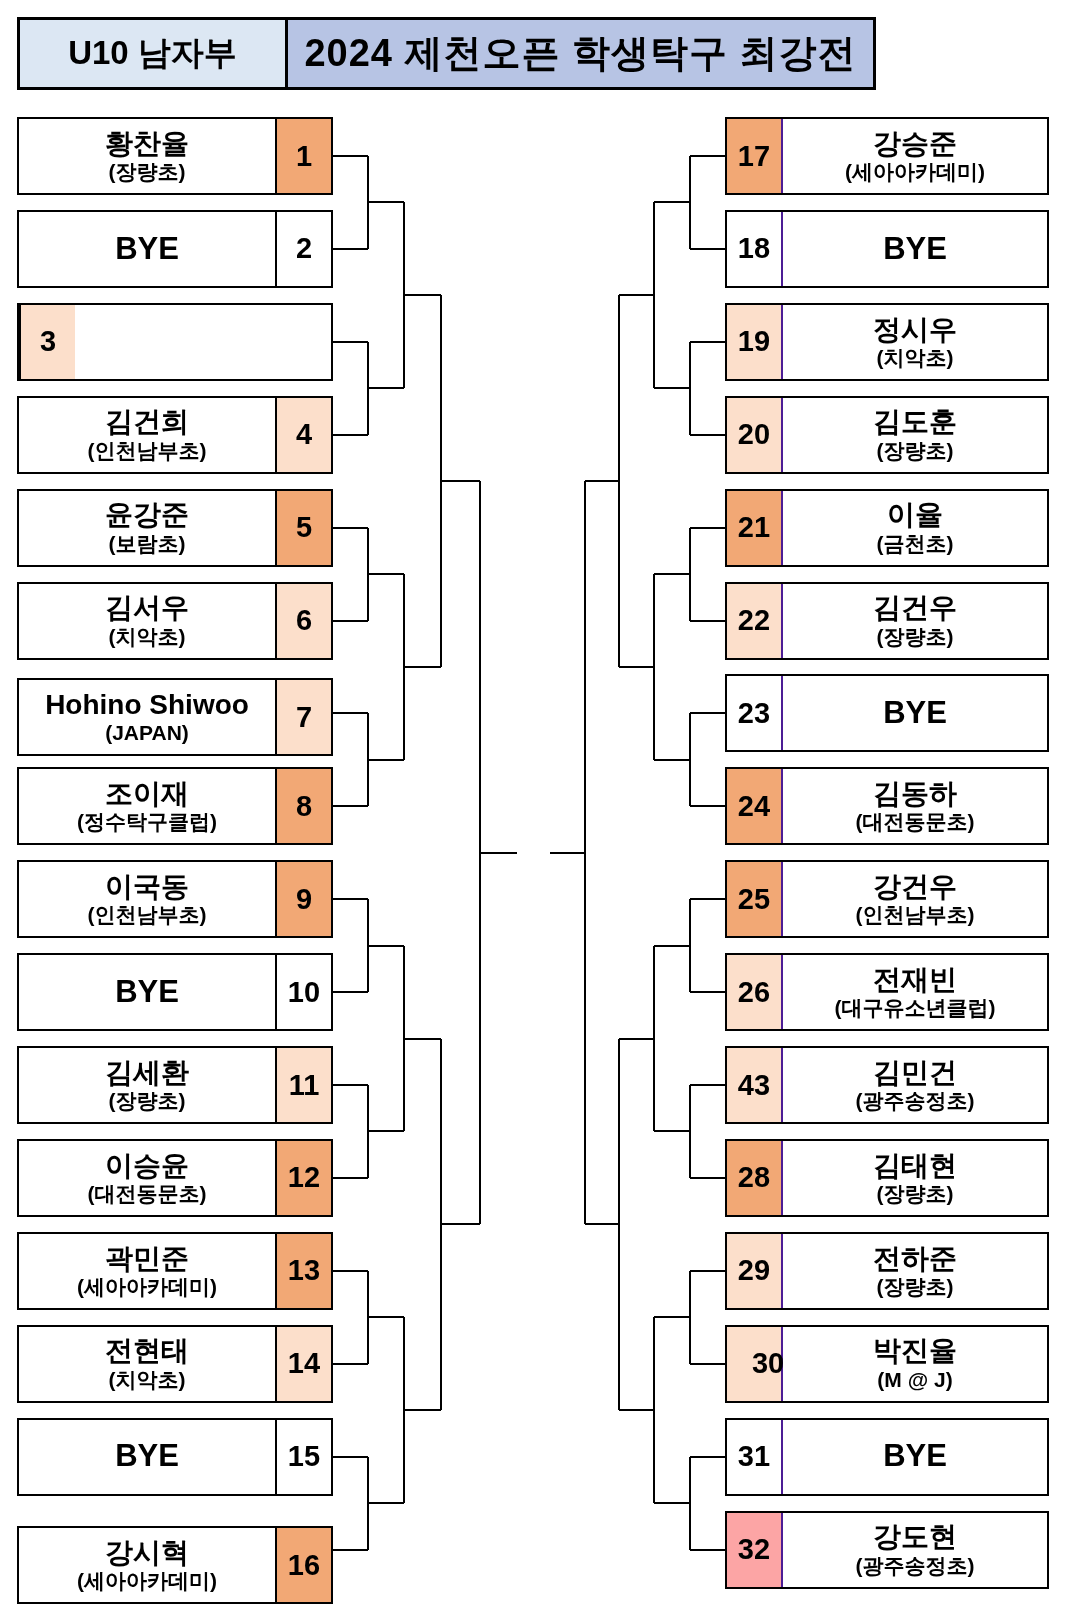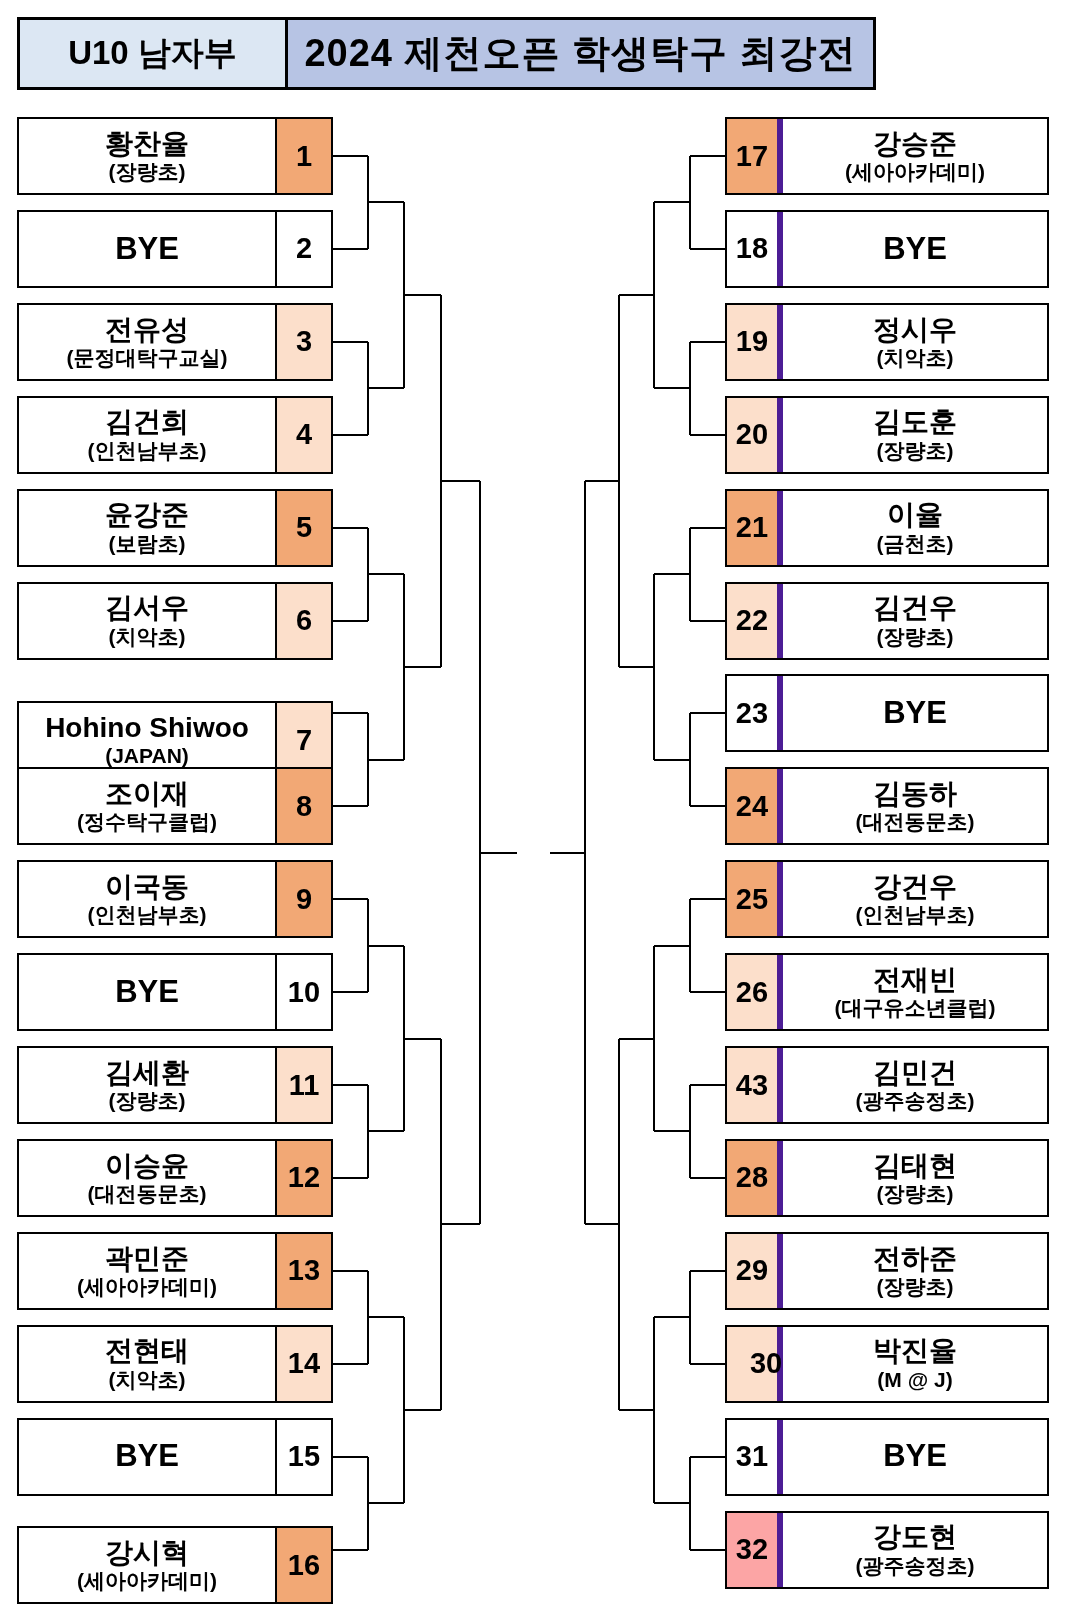--- a/index.html
+++ b/index.html
@@ -28,21 +28,21 @@
     justify-content:center;gap:3px;overflow:hidden;
   }
   .pname{font-size:28px;line-height:1.05;white-space:nowrap;}
   .pclub{font-size:21px;line-height:1.05;white-space:nowrap;}
   .entry.bye .pname{font-size:31px;}
   .seed-cell{
     width:56px;display:flex;align-items:center;justify-content:center;
     font-size:29px;box-sizing:border-box;background:#fff;
   }
   .entry.left .seed-cell{border-left:2px solid #000;}
-  .entry.right .seed-cell{border-right:6px solid #4c1d95;}
+  .entry.right .seed-cell{border-right:2px solid #4c1d95;}
 </style>
 </head>
 <body>
 
 <div class="page">
 
   <div class="header">
     <div class="header-cell header-division" style="background: rgb(220, 231, 243);">U10 남자부</div>
     <div class="header-cell header-title" style="background: rgb(183, 196, 228);">2024 제천오픈 학생탁구 최강전</div>
   </div>
@@ -154,24 +154,20 @@
 
       <div class="entry left bye" style="top: 209.9px;">
         <div class="name-cell">
           <div class="pname">BYE</div>
 
         </div>
         <div class="seed-cell" style="background: rgb(255, 255, 255);">2</div>
       </div>
 
       <div class="entry left" style="top: 302.8px;">
-        <div class="name-cell">
-          <div class="pname">전유성</div>
-          <div class="pclub">(문정대탁구교실)</div>
-        </div>
         <div class="seed-cell" style="background: rgb(252, 223, 203);">3</div>
       </div>
 
       <div class="entry left" style="top: 395.7px;">
         <div class="name-cell">
           <div class="pname">김건희</div>
           <div class="pclub">(인천남부초)</div>
         </div>
         <div class="seed-cell" style="background: rgb(252, 223, 203);">4</div>
       </div>
@@ -185,21 +181,21 @@
       </div>
 
       <div class="entry left" style="top: 581.5px;">
         <div class="name-cell">
           <div class="pname">김서우</div>
           <div class="pclub">(치악초)</div>
         </div>
         <div class="seed-cell" style="background: rgb(252, 223, 203);">6</div>
       </div>
 
-      <div class="entry left" style="top: 701px;">
+      <div class="entry left" style="top: 678px;">
         <div class="name-cell">
           <div class="pname">Hohino Shiwoo</div>
           <div class="pclub">(JAPAN)</div>
         </div>
         <div class="seed-cell" style="background: rgb(252, 223, 203);">7</div>
       </div>
 
       <div class="entry left" style="top: 767.3px;">
         <div class="name-cell">
           <div class="pname">조이재</div>

